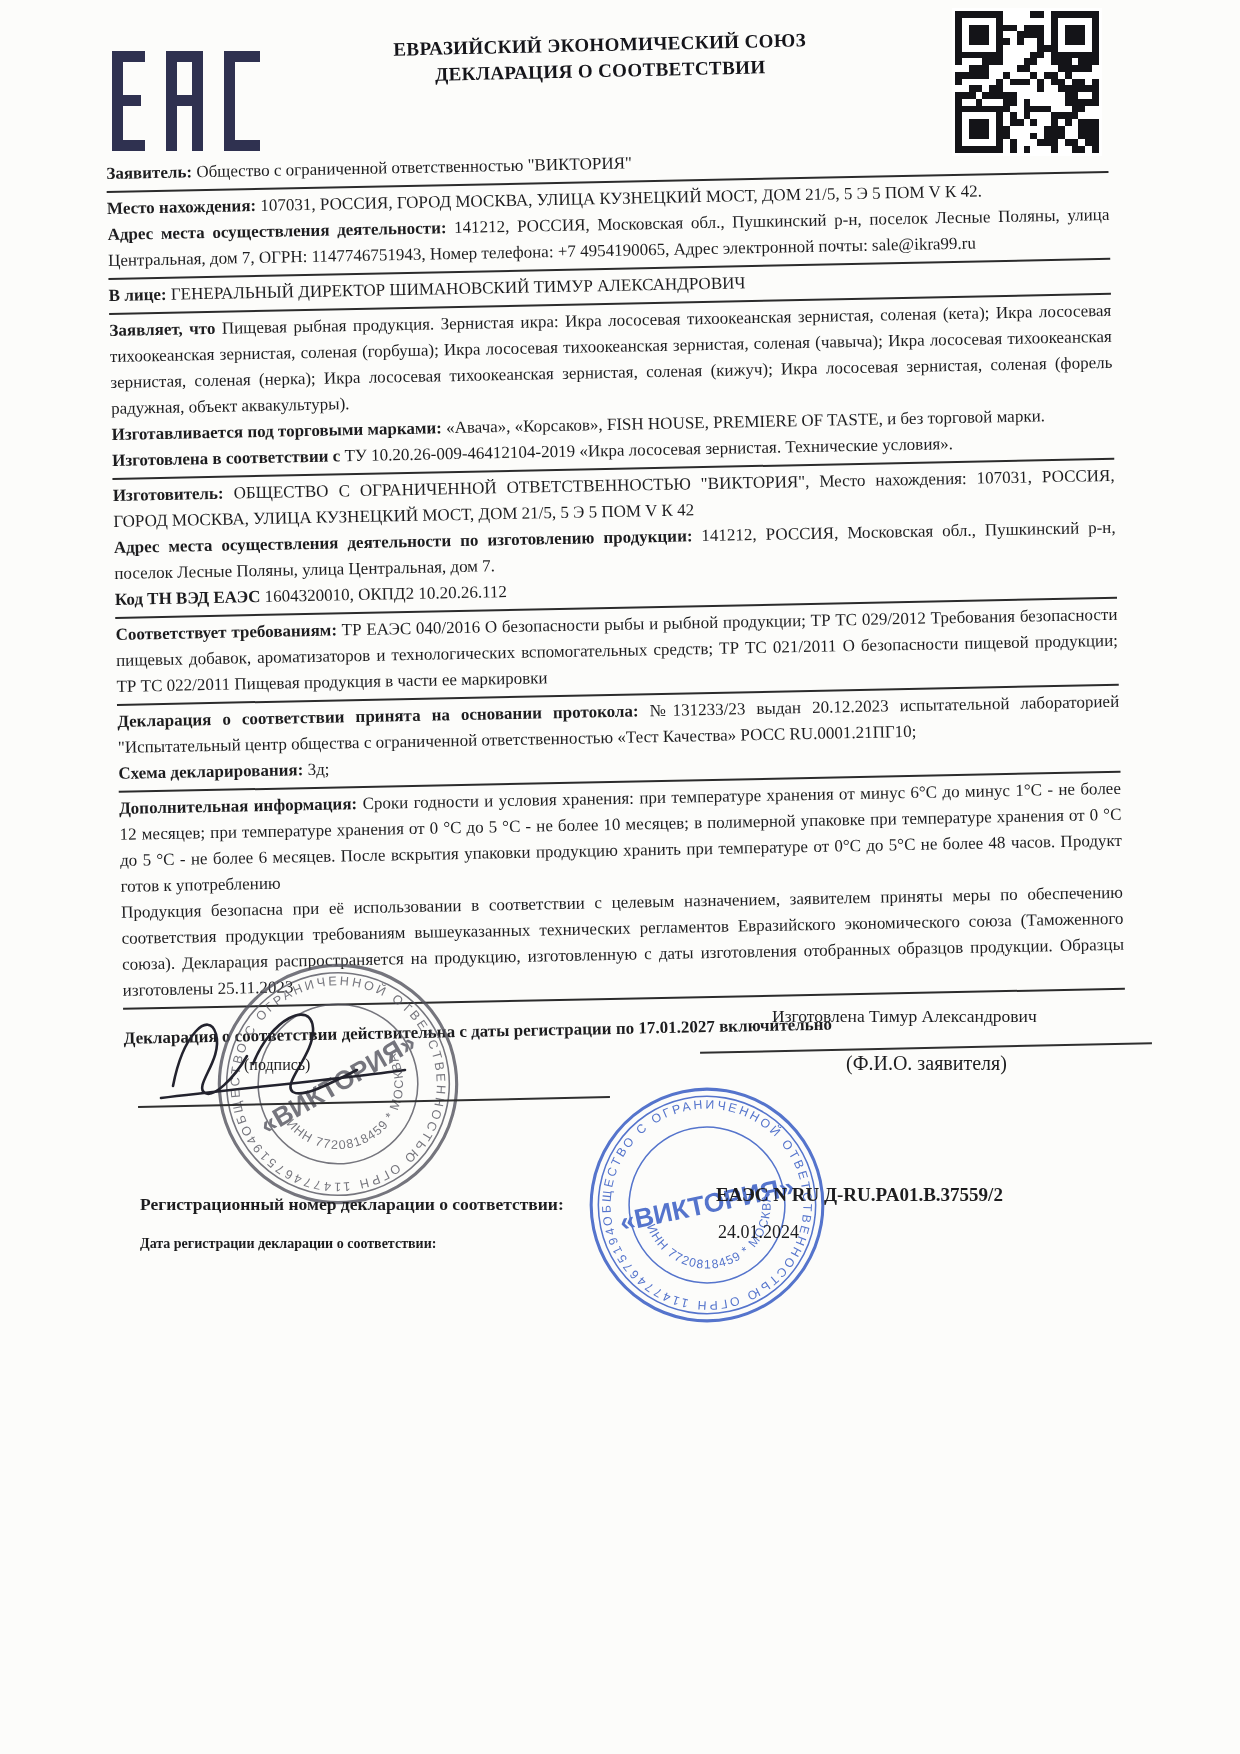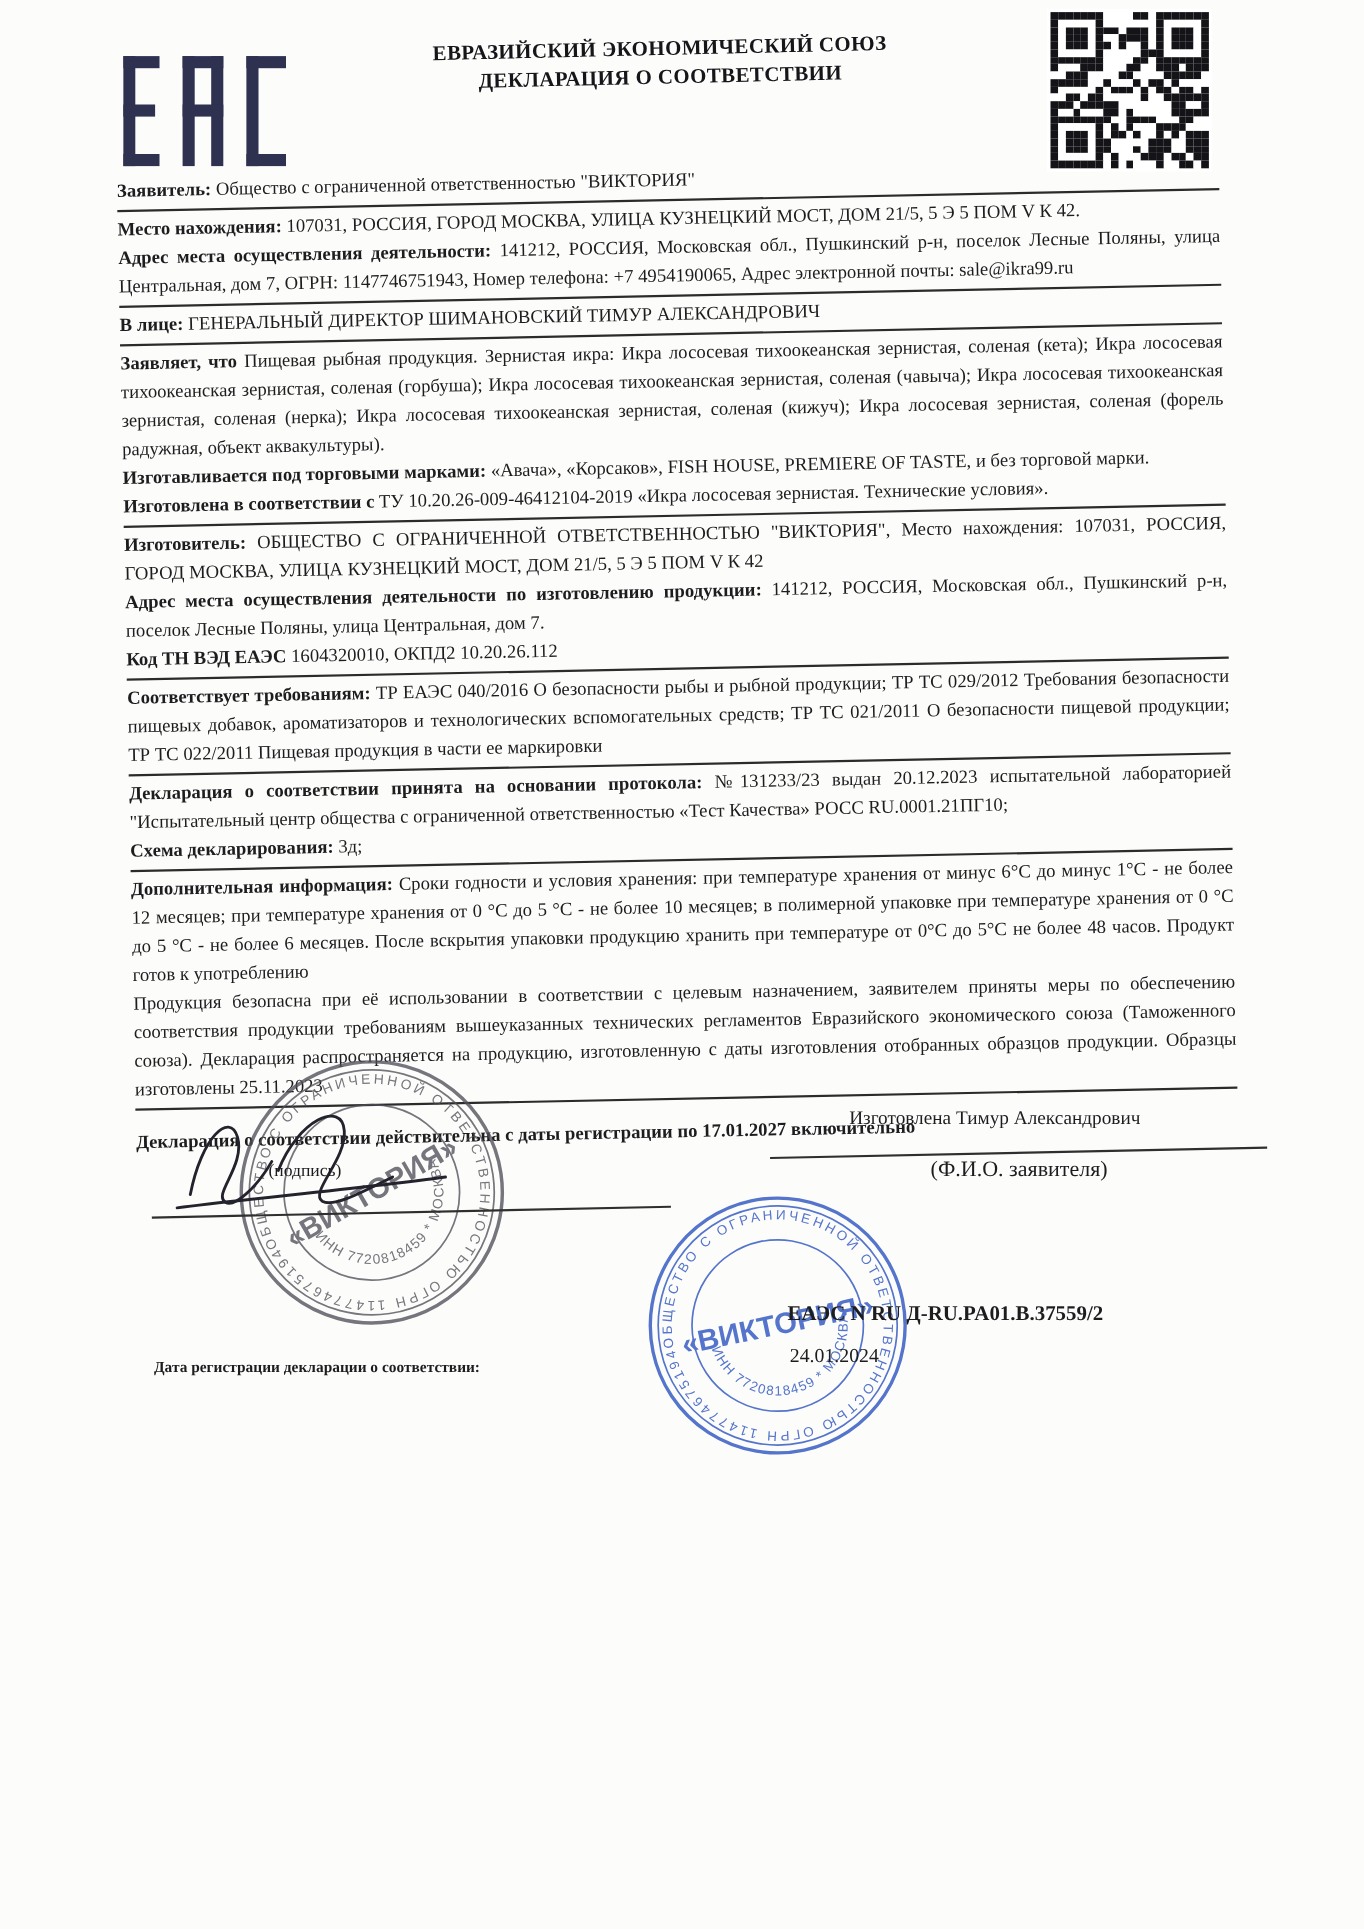--- a/index.html
+++ b/index.html
@@ -628,17 +628,18 @@
     </defs>
     <text font-size="12" letter-spacing="2.6" fill="#3e62c6">
       <textPath href="#ringB">ОБЩЕСТВО С ОГРАНИЧЕННОЙ ОТВЕТСТВЕННОСТЬЮ  ОГРН 1147746751943</textPath>
     </text>
     <text font-size="12" letter-spacing="1.2" fill="#3e62c6">
       <textPath href="#arcB" startOffset="8">ИНН 7720818459 * МОСКВА *</textPath>
     </text>
     <text x="120" y="128" text-anchor="middle" font-size="26" font-weight="bold" fill="#3e62c6">«ВИКТОРИЯ»</text>
   </svg>
 
+  <div class="reg-label">Регистрационный номер декларации о соответствии:</div>
   <div class="reg-number">ЕАЭС N RU Д-RU.PA01.B.37559/2</div>
   <div class="date-label">Дата регистрации декларации о соответствии:</div>
   <div class="reg-date">24.01.2024</div>
 
 </div>
 
 </body></html>

